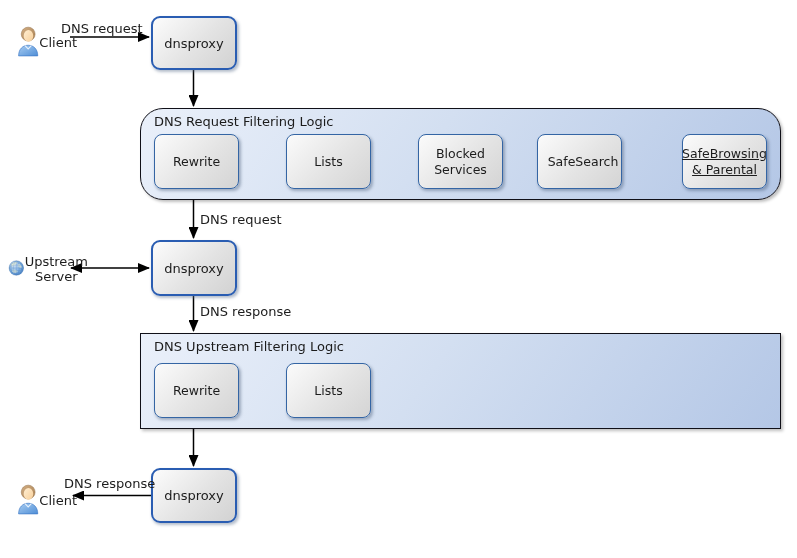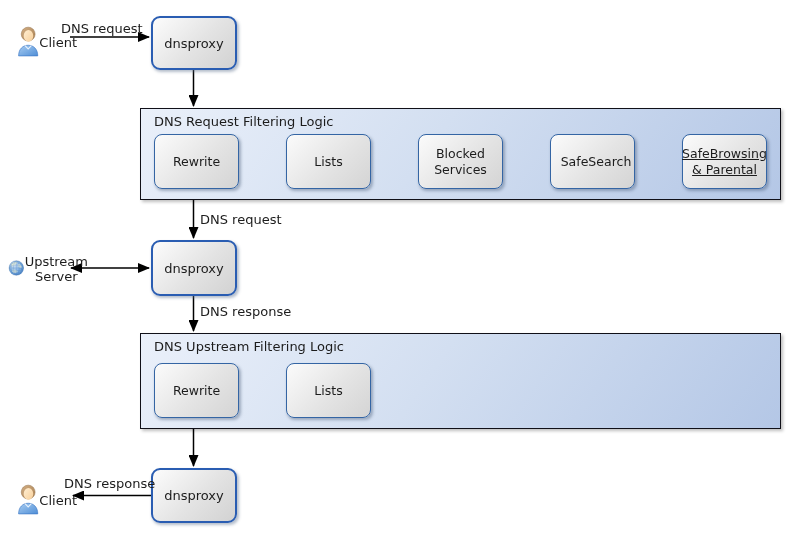--- a/index.html
+++ b/index.html
@@ -193,26 +193,26 @@
     </div>
 
   <div class="proxy-box" style="left:151px; top:240px; width:86px; height:56px;">
       <span>dnsproxy</span>
     </div>
 
   <div class="proxy-box" style="left:151px; top:468px; width:86px; height:55px;">
       <span>dnsproxy</span>
     </div>
 
-  <div class="flow-container" style="left:140px; top:108px; width:641px; height:92px;">
+  <div class="flow-container" style="left:140px; top:108px; width:641px; height:92px;border-radius:23px;">
     <div class="flow-title">DNS Request Filtering Logic</div>
     <div class="step-box" style="left:13px; top:25px;">Rewrite</div>
     <div class="step-box" style="left:145px; top:25px;">Lists</div>
     <div class="step-box" style="left:277px; top:25px;">Blocked Services</div>
-    <div class="step-box" style="left:409px; top:25px;padding-left:8px;">SafeSearch</div>
+    <div class="step-box" style="left:396px; top:25px;padding-left:8px;">SafeSearch</div>
     <div class="step-box" style="left:541px; top:25px;text-decoration:underline;">SafeBrowsing &amp; Parental</div>
   </div>
 
   <div class="flow-container" style="left:140px; top:333px; width:641px; height:96px;">
     <div class="flow-title">DNS Upstream Filtering Logic</div>
     <div class="step-box" style="left:13px; top:29px;">Rewrite</div>
     <div class="step-box" style="left:145px; top:29px;">Lists</div>
   </div>
 
   <div class="edge-label" style="left:61px; top:21px;">DNS request</div>

